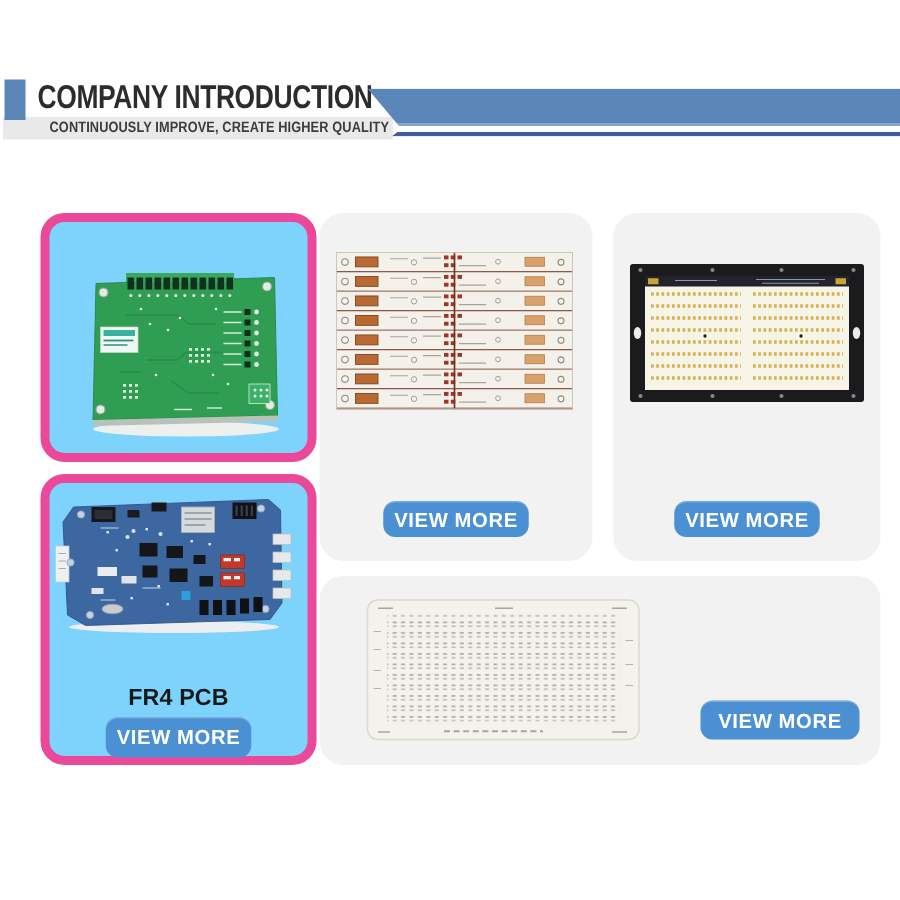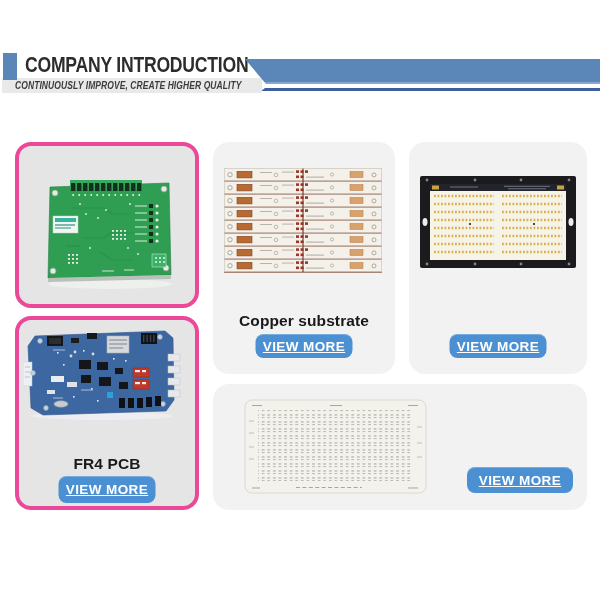--- a/index.html
+++ b/index.html
@@ -11,57 +11,56 @@
   .abs{position:absolute;}
 
   
   .accent-square{left:3px;top:53px;width:14px;height:27px;background:#5a87b8;z-index:3;}
   .page-title{
     left:25px;top:52px;margin:0;font-size:22px;font-weight:bold;color:#2c2c2c;
     letter-spacing:-0.3px;white-space:nowrap;transform:scaleX(0.8);transform-origin:left top;z-index:2;
   }
   .subtitle-bar{
     left:2px;top:78px;width:260px;height:15px;background:#e9e9e9;
-    display:flex;align-items:center;padding-left:13px;box-sizing:border-box;z-index:1;font-style:italic;
+    display:flex;align-items:center;padding-left:31px;box-sizing:border-box;z-index:1;
   }
   .subtitle-text{
     font-size:10px;font-weight:bold;color:#3c3c3c;white-space:nowrap;
     transform:scaleX(0.85);transform-origin:left center;letter-spacing:0.1px;
   }
   .blue-banner{
     left:245px;top:59px;width:355px;height:25px;background:#5a87b8;
     clip-path:polygon(0 0,100% 0,100% 100%,21px 100%);
     box-shadow:inset 0 -2px 0 rgba(255,255,255,0.28);z-index:2;
   }
   .blue-underline{
     left:261px;top:88px;width:339px;height:3px;background:#3e5f9b;
     clip-path:polygon(4px 0,100% 0,100% 100%,0 100%);
   }
 
   
   .card{position:absolute;border-radius:16px;box-sizing:border-box;}
-  .card.white{background:#e5e5e5;border:4px solid #ec4899;}
+  .card.white{background:#7dd3fc;border:6px solid #ec4899;margin-left:12px;}
   .card.gray{background:#f2f2f2;}
   #card-green{left:15px;top:142px;width:184px;height:166px;}
   #card-fr4{left:15px;top:316px;width:184px;height:194px;}
   #card-copper{left:213px;top:142px;width:182px;height:232px;}
   #card-plant{left:409px;top:142px;width:178px;height:232px;}
   #card-led{left:213px;top:384px;width:374px;height:126px;}
 
   .plabel{
     position:absolute;width:100%;text-align:center;font-size:15.5px;font-weight:600;
     color:#191919;letter-spacing:0.1px;
   }
   .vm-btn{
     position:absolute;left:50%;transform:translateX(-50%);
     background:#4a90d2;border:none;border-radius:8px;color:#ffffff;
     font-family:"Liberation Sans",sans-serif;font-weight:bold;font-size:13.5px;letter-spacing:0.4px;
     display:flex;align-items:center;justify-content:center;cursor:pointer;
     box-shadow:inset 0 1px 0 rgba(255,255,255,0.25);
-    text-decoration:underline;
   }
   .vm-top{top:192px;width:97px;height:24px;}
   #card-fr4 .plabel{top:135px;}
   #card-fr4 .vm-btn{top:156px;width:97px;height:27px;}
   #card-copper .plabel,#card-plant .plabel{top:170px;}
 
   .led-textzone{position:absolute;left:254px;top:0;width:106px;height:126px;}
   .led-textzone .plabel{top:62px;}
   .led-textzone .vm-btn{top:83px;width:106px;height:26px;}
 
@@ -234,21 +233,20 @@
     <use href="#cu-strip" transform="translate(0,13.5)"></use>
     <use href="#cu-strip" transform="translate(0,26.5)"></use>
     <use href="#cu-strip" transform="translate(0,39.5)"></use>
     <use href="#cu-strip" transform="translate(0,52.5)"></use>
     <use href="#cu-strip" transform="translate(0,65.5)"></use>
     <use href="#cu-strip" transform="translate(0,78.5)"></use>
     <use href="#cu-strip" transform="translate(0,91.5)"></use>
     <line x1="79" y1="0" x2="79" y2="105" stroke="#7a2f1c" stroke-width="1.1"></line>
     <rect x="0.3" y="0.3" width="157.4" height="104.2" fill="none" stroke="#c9c4b6" stroke-width="0.6"></rect>
   </svg>
-  <div class="plabel">Copper substrate</div>
   <button class="vm-btn vm-top">VIEW MORE</button>
 </div>
 
 <div id="card-plant" class="card gray">
   <svg id="img-plant" class="pimg" viewBox="0 0 160 106" xmlns="http://www.w3.org/2000/svg">
     <rect x="2" y="7" width="156" height="92" rx="2" fill="#1b1b1d"></rect>
     <g fill="#85858a">
       <circle cx="9" cy="11" r="1.4"></circle>
         <circle cx="57" cy="11" r="1.4"></circle>
         <circle cx="103" cy="11" r="1.4"></circle>

